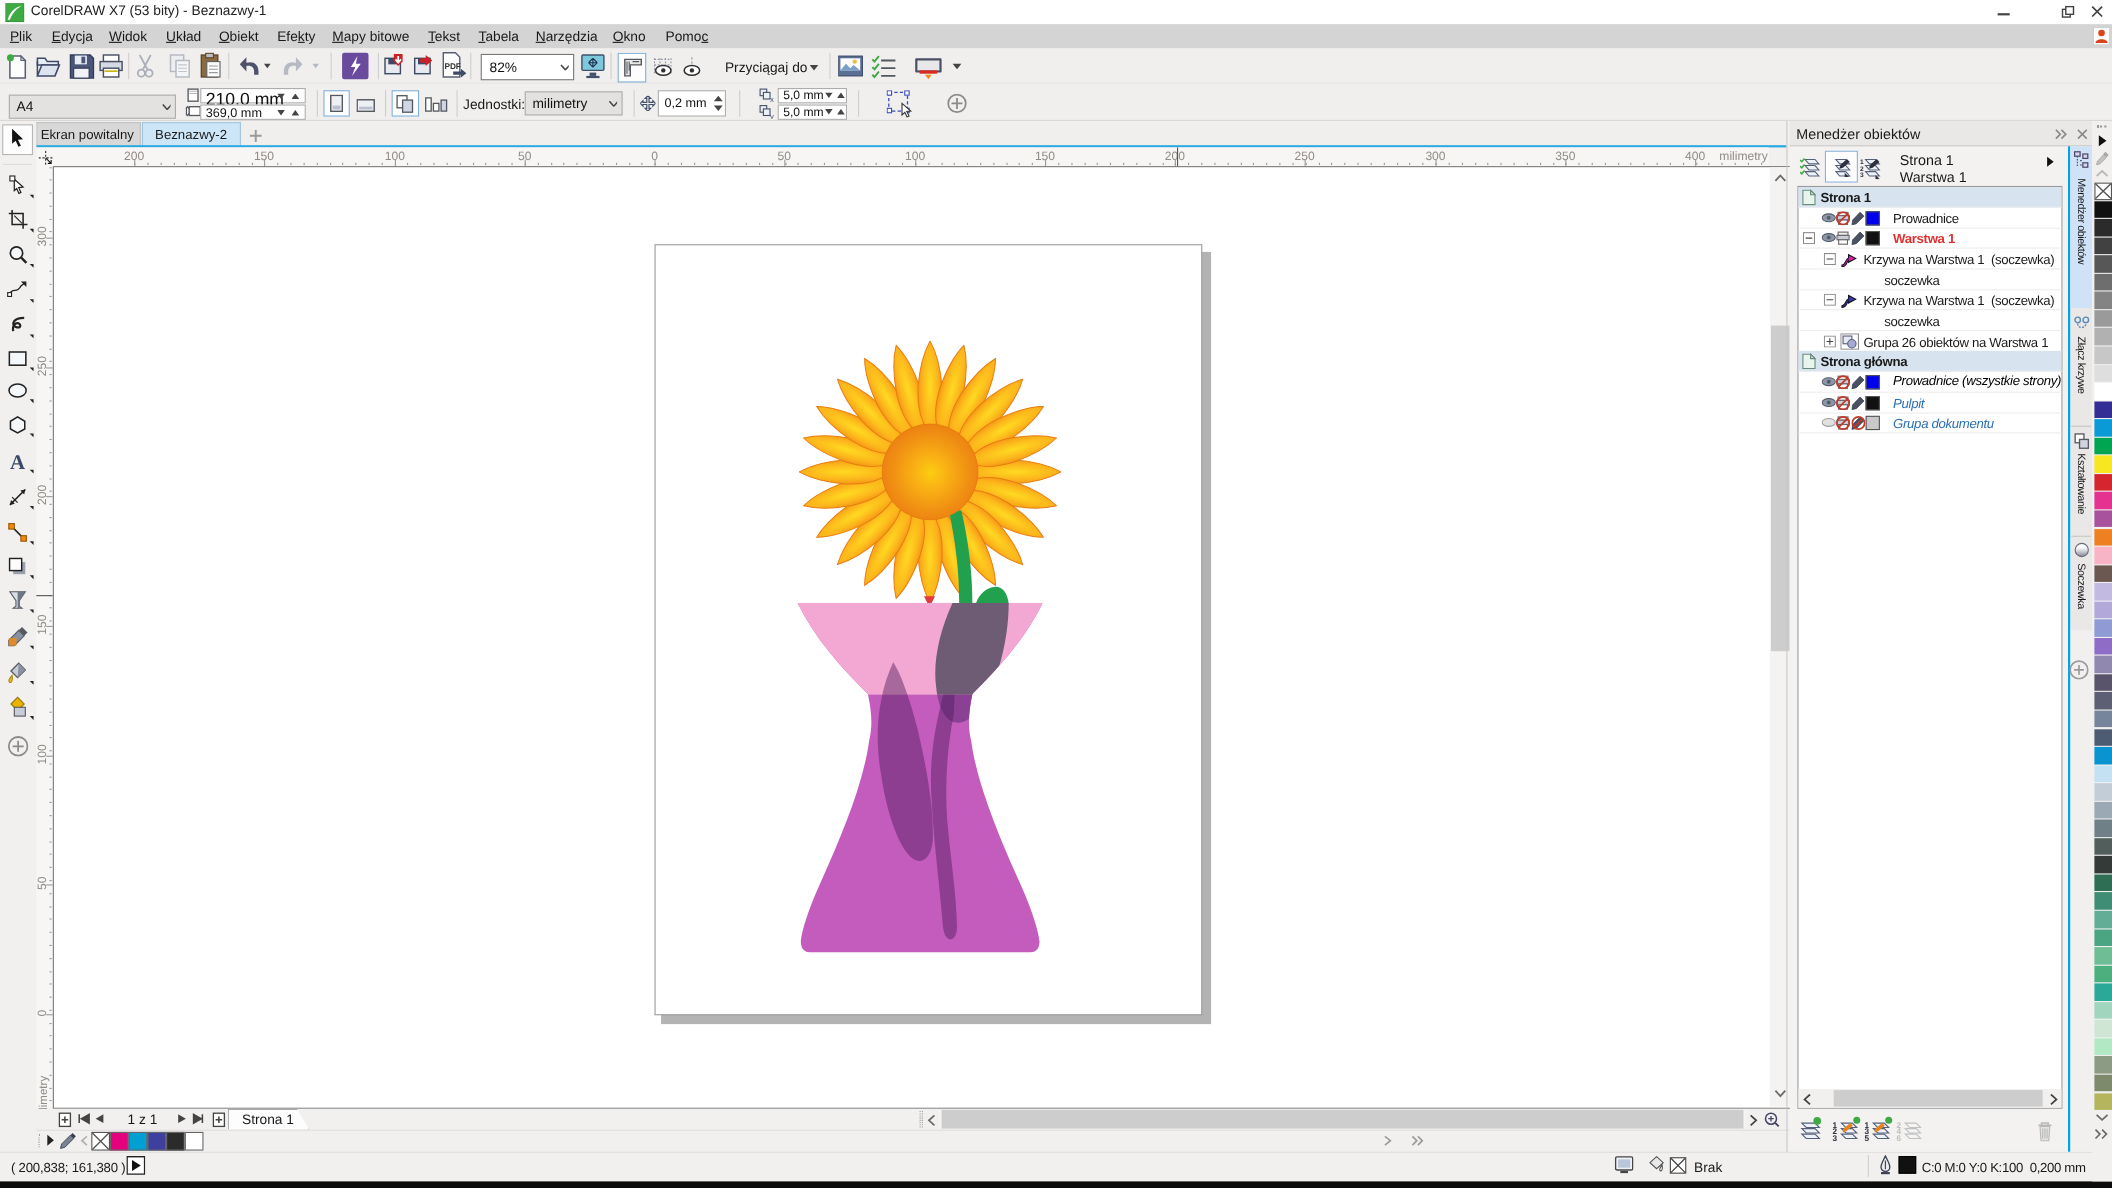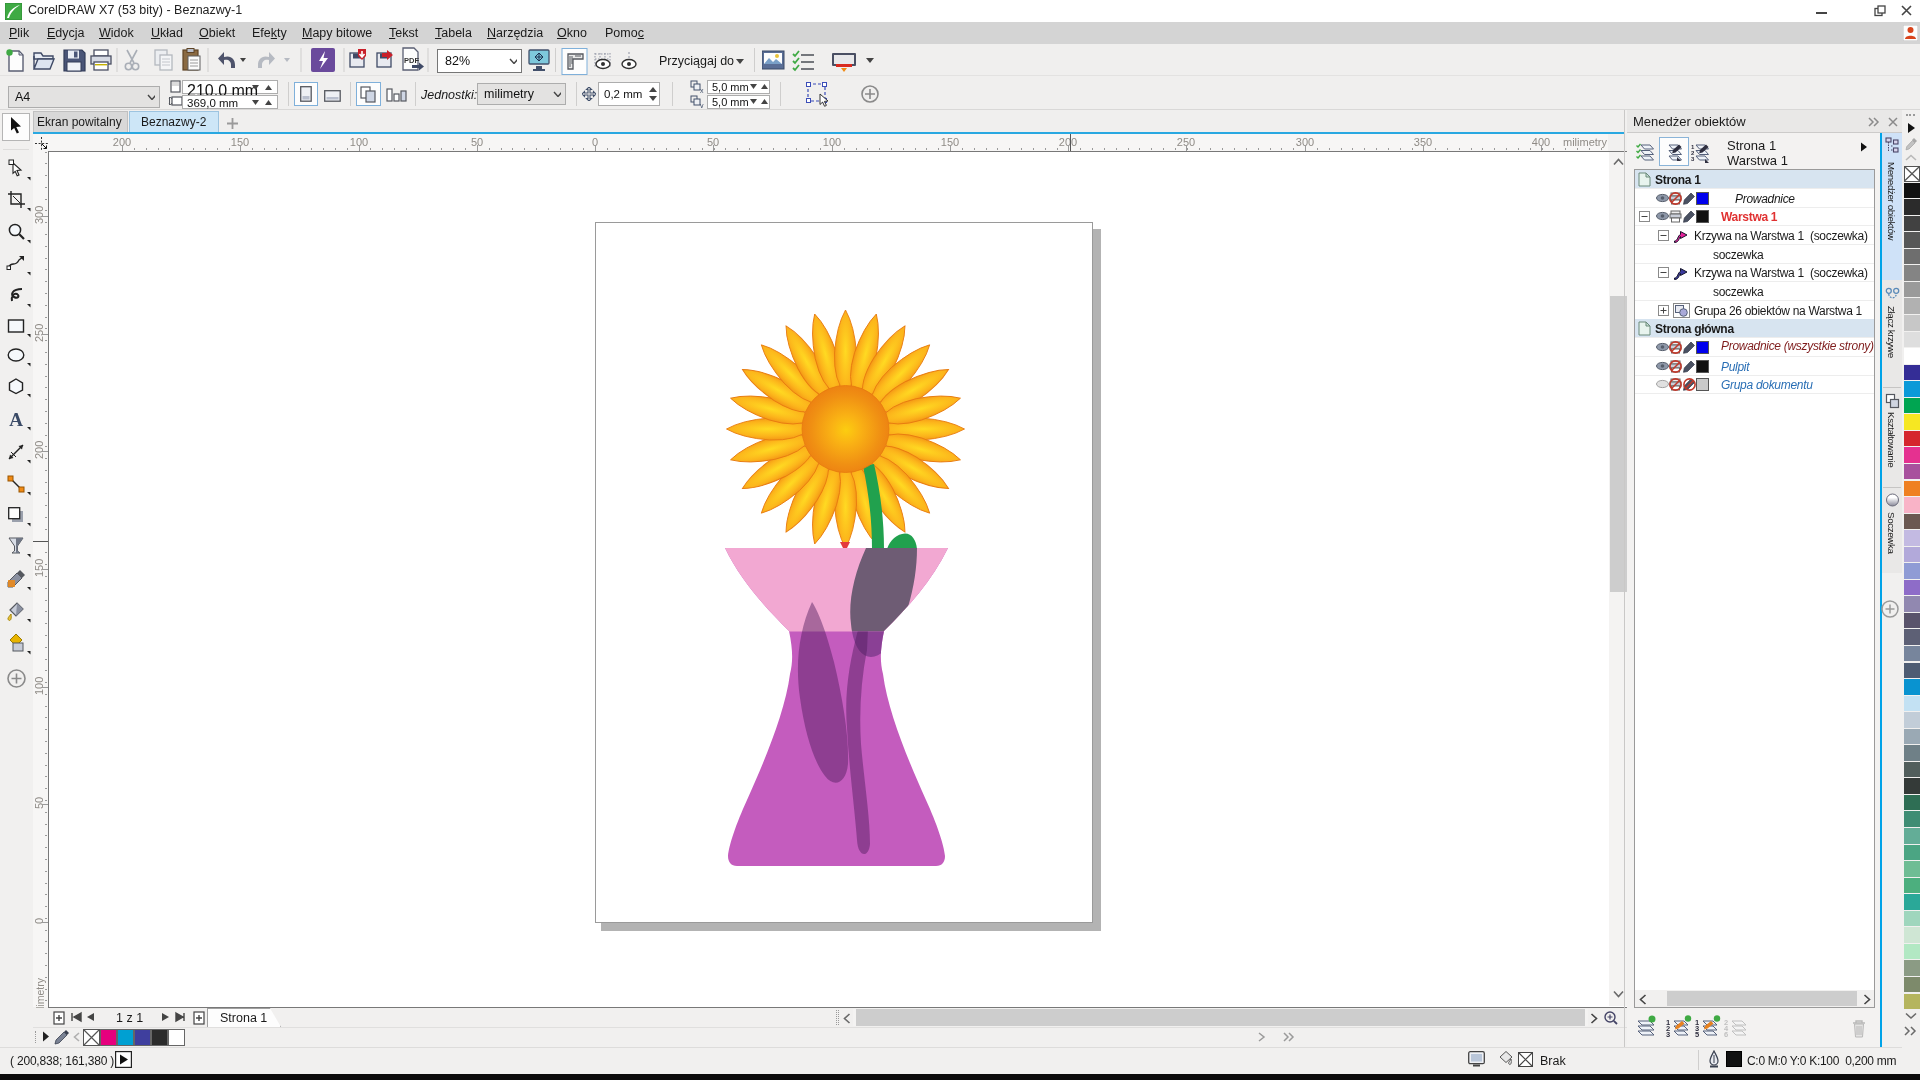--- a/index.html
+++ b/index.html
@@ -250,21 +250,21 @@
   </svg><svg class="abs" style="left:324px;top:90px" width="17" height="12">
     <rect x="0.7" y="0.7" width="15.5" height="10.5" fill="#eef0f4" stroke="#55585f" stroke-width="1.3"></rect>
     <rect x="2.5" y="7" width="12" height="2.5" fill="#b9bfce"></rect>
   </svg><div class="vsep" style="left:350px;top:82px;height:24px"></div><div class="abs" style="left:356px;top:82px;width:25px;height:24px;background:#fdfdfd;border:1px solid #7fb0da;"></div><svg class="abs" style="left:360px;top:86px" width="18" height="17">
     <rect x="1" y="1" width="9" height="11" fill="#fff" stroke="#55585f" stroke-width="1.2"></rect>
     <rect x="6" y="5" width="9" height="11" fill="#cfd6e4" stroke="#55585f" stroke-width="1.2"></rect>
   </svg><svg class="abs" style="left:386px;top:88px" width="22" height="16">
     <rect x="1" y="1" width="5" height="12" fill="#fff" stroke="#55585f" stroke-width="1.2"></rect>
     <rect x="8" y="6" width="5" height="7" fill="#fff" stroke="#55585f" stroke-width="1.2"></rect>
     <rect x="15" y="3" width="5" height="10" fill="#cfd6e4" stroke="#55585f" stroke-width="1.2"></rect>
-  </svg><div class="vsep" style="left:415px;top:82px;height:24px"></div><div class="abs" style="left:421px;top:88px;font-size:12.5px;font-style:italic;">Jednostki:</div><div class="field" style="left:477px;top:83px;width:89px;height:22px;background:#e3e2e1;">
+  </svg><div class="vsep" style="left:415px;top:82px;height:24px"></div><div class="abs" style="left:421px;top:88px;font-size:12.5px;">Jednostki:</div><div class="field" style="left:477px;top:83px;width:89px;height:22px;background:#e3e2e1;">
     <span class="abs" style="left:6px;top:3px">milimetry</span>
     <svg class="comboarrow" width="10" height="7">
       <path d="M1,1 L5,5.5 L9,1" stroke="#444" stroke-width="1.4" fill="none"></path>
     </svg>
   </div><div class="vsep" style="left:576px;top:82px;height:24px"></div><svg class="abs" style="left:582px;top:87px" width="14" height="14" viewBox="0 0 14 14">
     <path d="M7,0 L9.5,2.5 L8,2.5 L8,6 L11.5,6 L11.5,4.5 L14,7 L11.5,9.5 L11.5,8 L8,8 L8,11.5 L9.5,11.5 L7,14 L4.5,11.5 L6,11.5 L6,8 L2.5,8 L2.5,9.5 L0,7 L2.5,4.5 L2.5,6 L6,6 L6,2.5 L4.5,2.5 Z" fill="none" stroke="#42506b" stroke-width="1.1"></path>
   </svg><div class="field" style="left:598px;top:82px;width:62px;height:24px;">
     <span class="abs" style="left:5px;top:5px;font-size:11.5px">0,2 mm</span>
   </div><svg class="abs" style="left:649px;top:86px" width="9" height="16">
     <path d="M0,6 h8 l-4,-5 Z" fill="#444"></path>
@@ -561,21 +561,21 @@
           <rect x="2" y="1" width="9" height="3" fill="#eee" stroke="#666"></rect>
           <rect x="1" y="4" width="11" height="4" fill="#c9ced8" stroke="#666"></rect>
           <rect x="2.5" y="8" width="8" height="4" fill="#fff" stroke="#666"></rect>
           <circle cx="6.5" cy="6.5" r="5.6" fill="none" stroke="#c0392b" stroke-width="1.6"></circle>
           <line x1="2.5" y1="10.5" x2="10.5" y2="2.5" stroke="#c0392b" stroke-width="1.6"></line>
         </svg>
         <svg class="abs" style="left:48px;top:3px" width="13" height="13">
           <path d="M8,1 l3.5,3.5 l-7,7 l-4,0.8 l0.8,-4.3 Z" fill="#4a5162" stroke="#333a48" stroke-width="0.7"></path>
         </svg>
         <div class="abs" style="left:61px;top:3px;width:13px;height:13px;background:#0000ee;border:1px solid #555;"></div>
-        <span class="abs" style="left:100px;top:2.5px;font-style:italic;">Prowadnice</span>
+        <span class="abs" style="left:86px;top:2.5px;">Prowadnice</span>
       </div>
       <div class="trow" style="top:37px">
         <svg class="abs" style="left:4px;top:4px" width="11" height="11">
           <rect x="0.5" y="0.5" width="10" height="10" fill="#fff" stroke="#8a8a8a"></rect>
           <line x1="2.5" y1="5.5" x2="8.5" y2="5.5" stroke="#444"></line>
         </svg>
         <svg class="abs" style="left:21px;top:4px" width="13" height="10">
           <ellipse cx="6.5" cy="5" rx="6" ry="3.6" fill="#8d97a8" stroke="#555d6b"></ellipse>
           <circle cx="6.5" cy="5" r="1.8" fill="#555d6b"></circle>
         </svg>
@@ -645,21 +645,21 @@
           <rect x="2" y="1" width="9" height="3" fill="#eee" stroke="#666"></rect>
           <rect x="1" y="4" width="11" height="4" fill="#c9ced8" stroke="#666"></rect>
           <rect x="2.5" y="8" width="8" height="4" fill="#fff" stroke="#666"></rect>
           <circle cx="6.5" cy="6.5" r="5.6" fill="none" stroke="#c0392b" stroke-width="1.6"></circle>
           <line x1="2.5" y1="10.5" x2="10.5" y2="2.5" stroke="#c0392b" stroke-width="1.6"></line>
         </svg>
         <svg class="abs" style="left:48px;top:3px" width="13" height="13">
           <path d="M8,1 l3.5,3.5 l-7,7 l-4,0.8 l0.8,-4.3 Z" fill="#4a5162" stroke="#333a48" stroke-width="0.7"></path>
         </svg>
         <div class="abs" style="left:61px;top:3px;width:13px;height:13px;background:#0000ee;border:1px solid #555;"></div>
-        <span class="abs" style="left:86px;top:1px;color:#7f1d1d;font-style:italic;white-space:nowrap;">Prowadnice (wszystkie strony)</span>
+        <span class="abs" style="left:86px;top:1px;color:#000000;font-style:italic;white-space:nowrap;">Prowadnice (wszystkie strony)</span>
       </div>
       <div class="trow" style="top:187px">
         <svg class="abs" style="left:21px;top:4px" width="13" height="10">
           <ellipse cx="6.5" cy="5" rx="6" ry="3.6" fill="#8d97a8" stroke="#555d6b"></ellipse>
           <circle cx="6.5" cy="5" r="1.8" fill="#555d6b"></circle>
         </svg>
         <svg class="abs" style="left:34px;top:3px" width="13" height="13">
           <rect x="2" y="1" width="9" height="3" fill="#eee" stroke="#666"></rect>
           <rect x="1" y="4" width="11" height="4" fill="#c9ced8" stroke="#666"></rect>
           <rect x="2.5" y="8" width="8" height="4" fill="#fff" stroke="#666"></rect>

